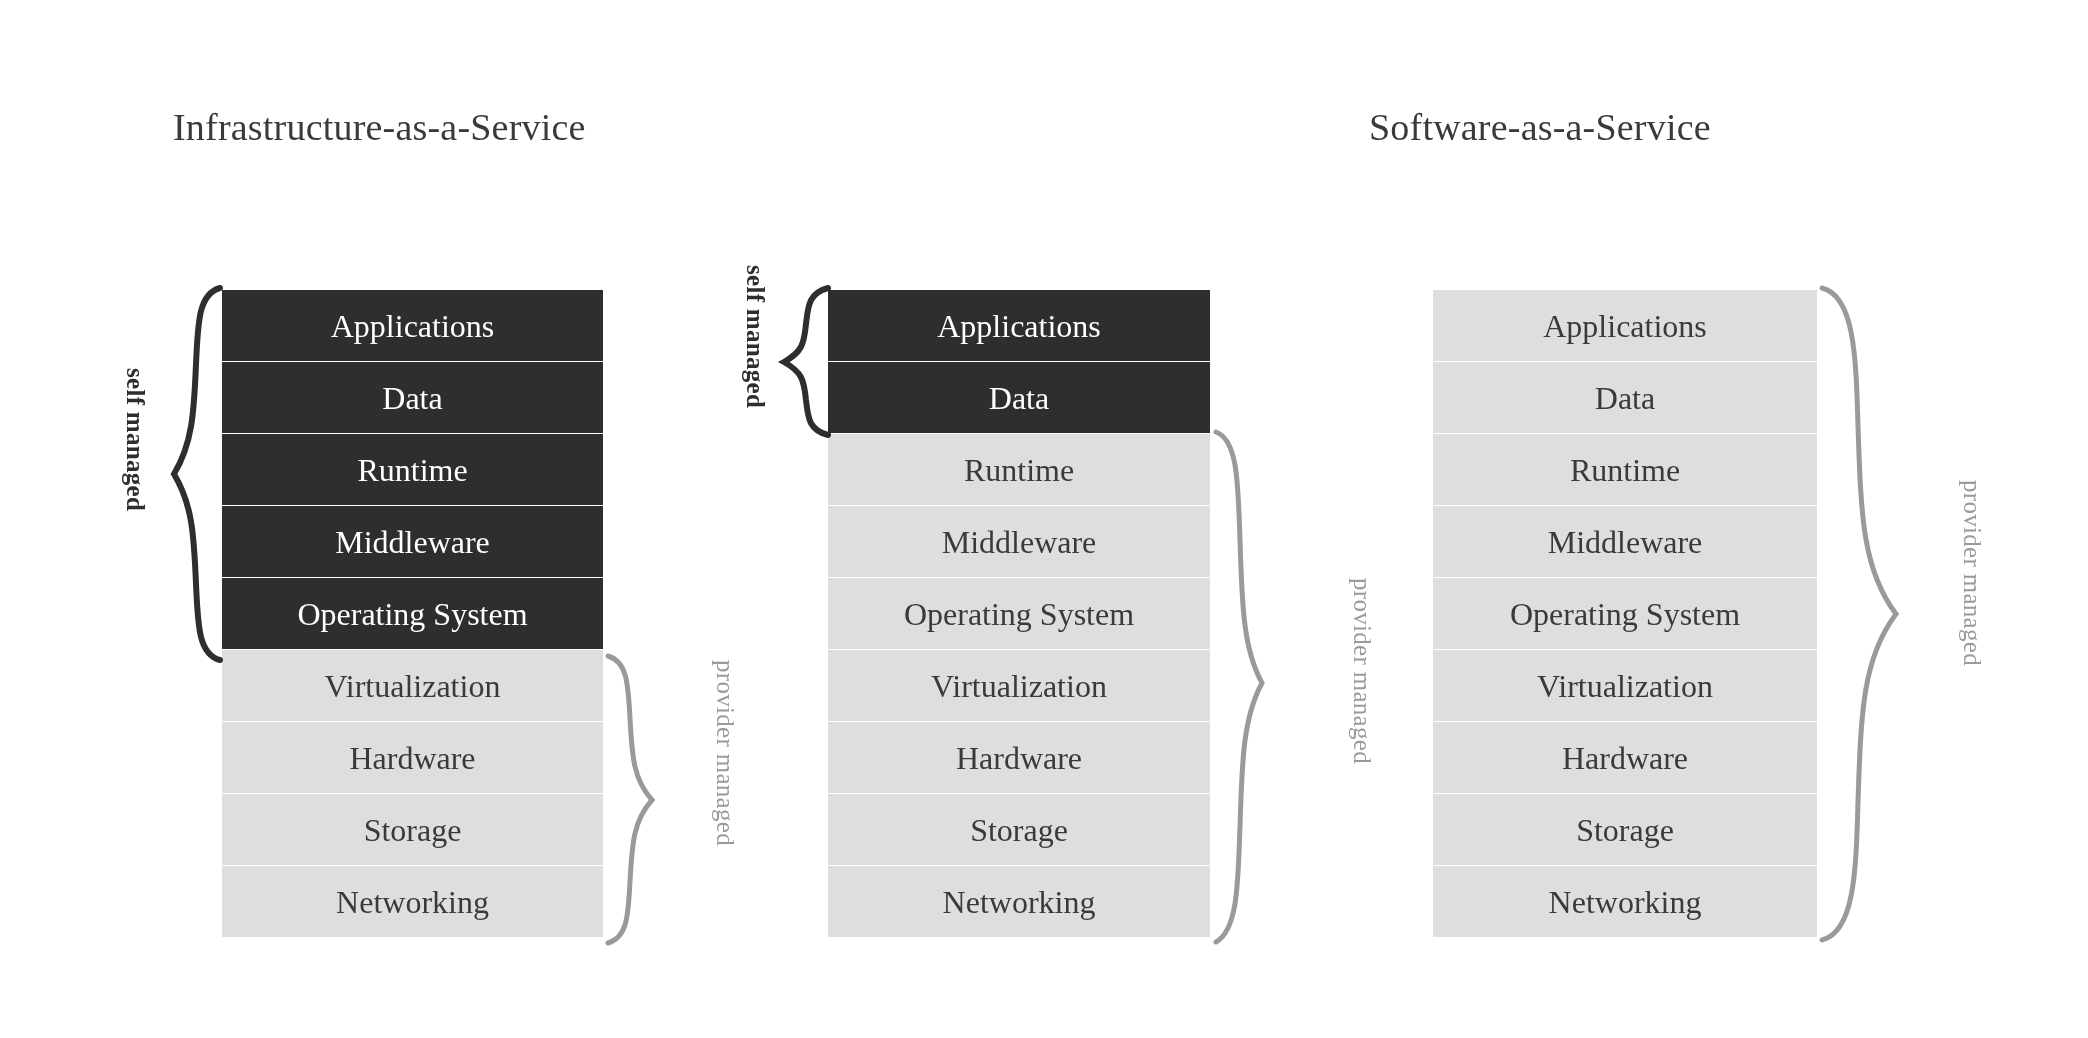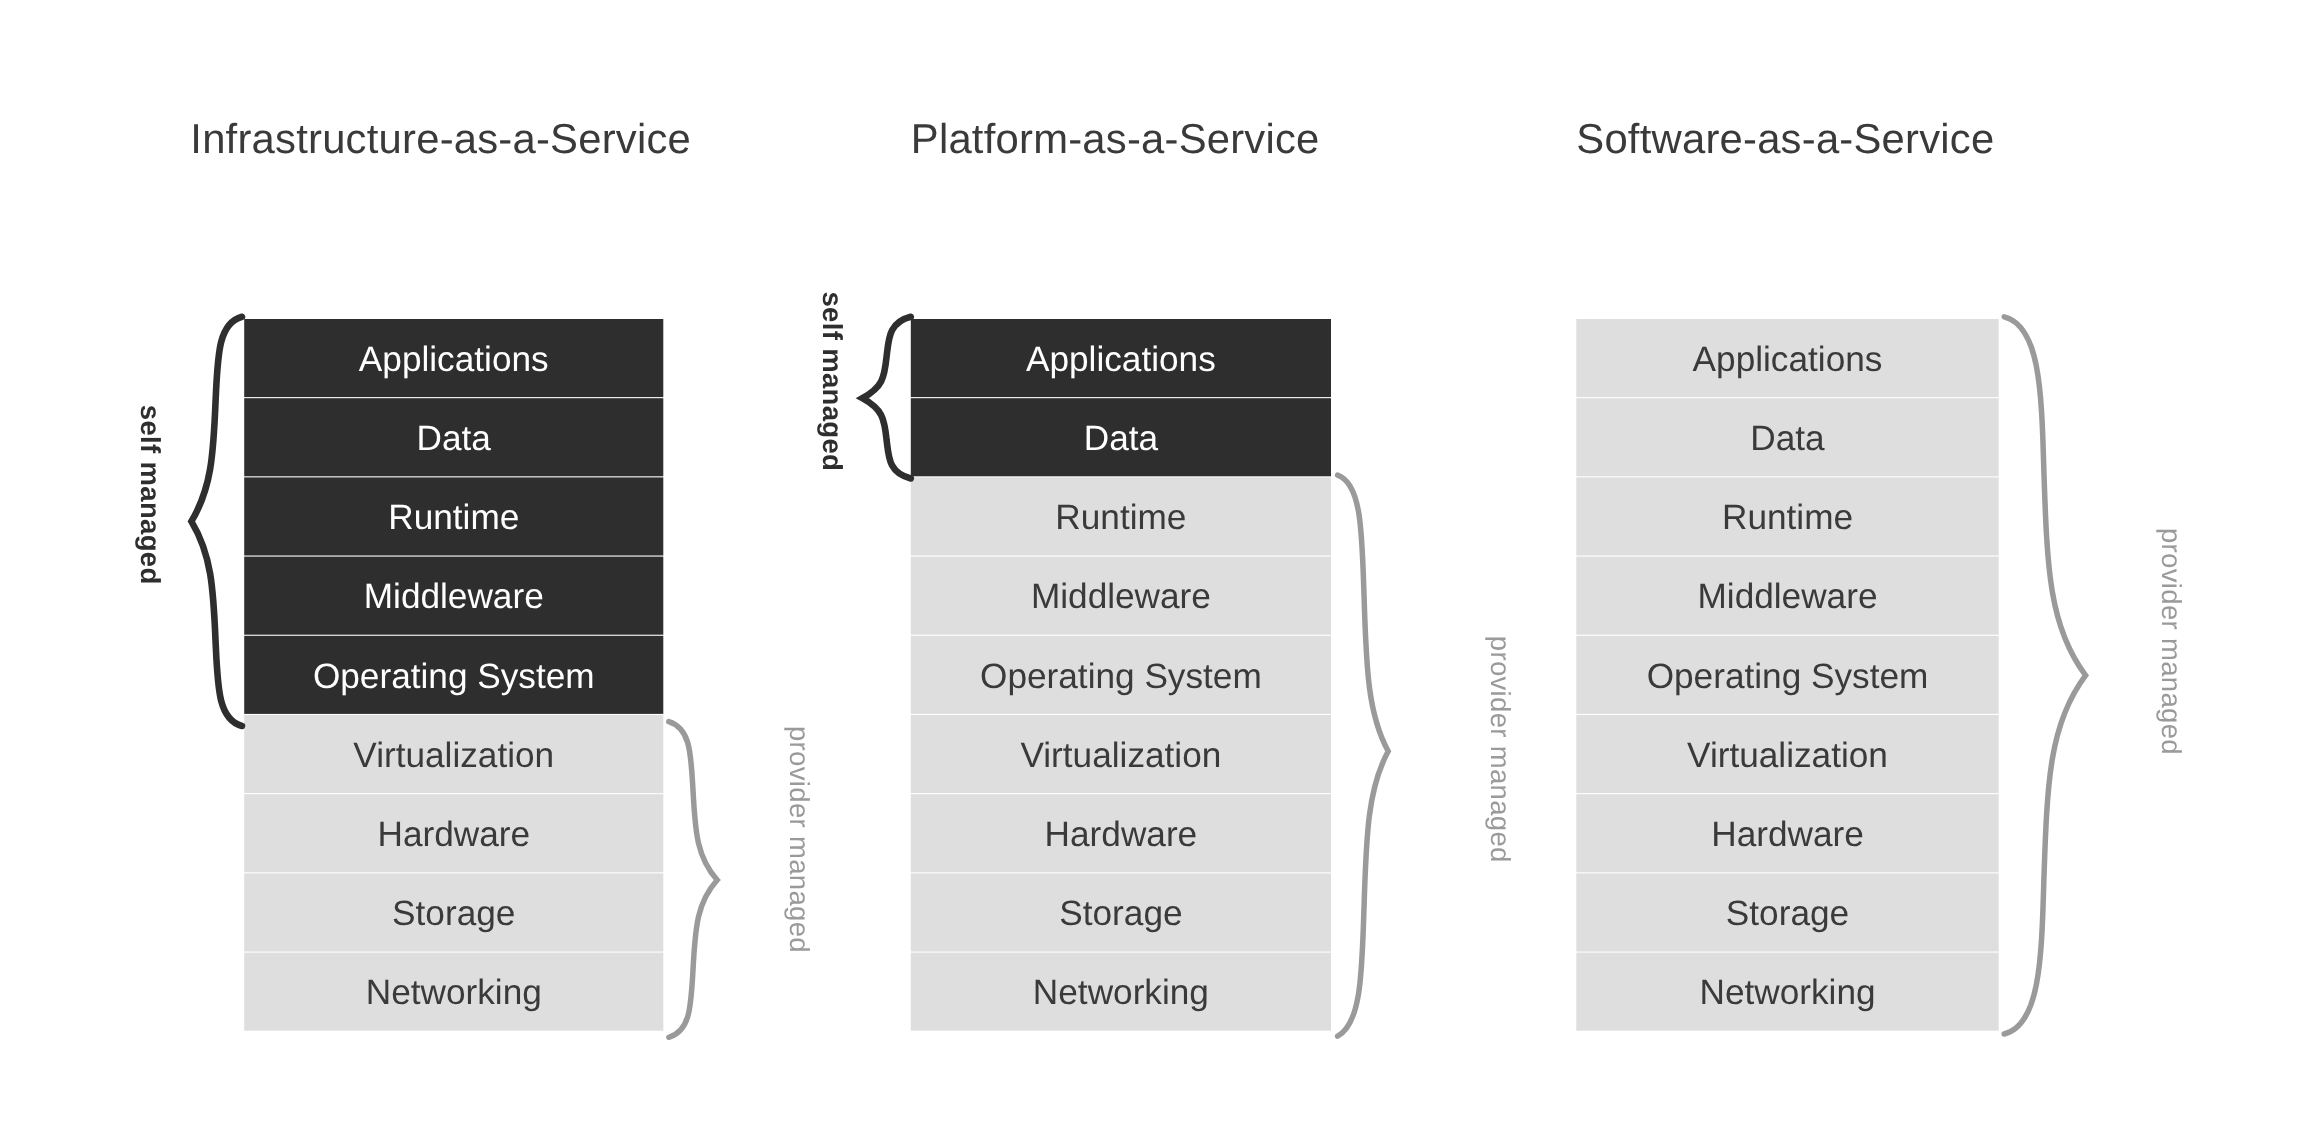--- a/index.html
+++ b/index.html
@@ -16,35 +16,36 @@
     font-family: "Liberation Sans", sans-serif;
     -webkit-font-smoothing: antialiased;
   }
 
   #diagram {
     position: absolute;
     left: 0;
     top: 0;
     width: 2088px;
     height: 938px;
+    font-family: Liberation Serif, serif;
   }
 
   
   .col-heading {
     position: absolute;
     font-size: 38px;
     font-weight: 400;
     color: #3a3a3a;
     white-space: nowrap;
     letter-spacing: 0.2px;
     line-height: 1;
   }
   #heading-iaas { left: 173px; top: 108px; }
   #heading-paas { left: 828px; top: 108px; }
-  #heading-saas { left: 1433px; top: 108px; }
+  #heading-saas { left: 1369px; top: 108px; }
 
   
   .stack {
     position: absolute;
     top: 290px;
   }
   #stack-iaas { left: 222px; width: 381px; }
   #stack-paas { left: 828px; width: 382px; }
   #stack-saas { left: 1433px; width: 384px; }
 
@@ -104,21 +105,20 @@
   }
   .brace-dark  { fill: none; stroke: #2e2e2e; stroke-width: 6; stroke-linecap: round; }
   .brace-light { fill: none; stroke: #9a9a9a; stroke-width: 5; stroke-linecap: round; }
 </style>
 </head>
 <body>
 
 <div id="diagram">
 
   <div class="col-heading" id="heading-iaas">Infrastructure-as-a-Service</div>
-  <div class="col-heading" id="heading-paas">Platform-as-a-Service</div>
   <div class="col-heading" id="heading-saas">Software-as-a-Service</div>
 
   <div class="stack" id="stack-iaas">
     <div class="layer dark">Applications</div>
     <div class="layer dark">Data</div>
     <div class="layer dark">Runtime</div>
     <div class="layer dark">Middleware</div>
     <div class="layer dark">Operating System</div>
     <div class="layer light">Virtualization</div>
     <div class="layer light">Hardware</div>

